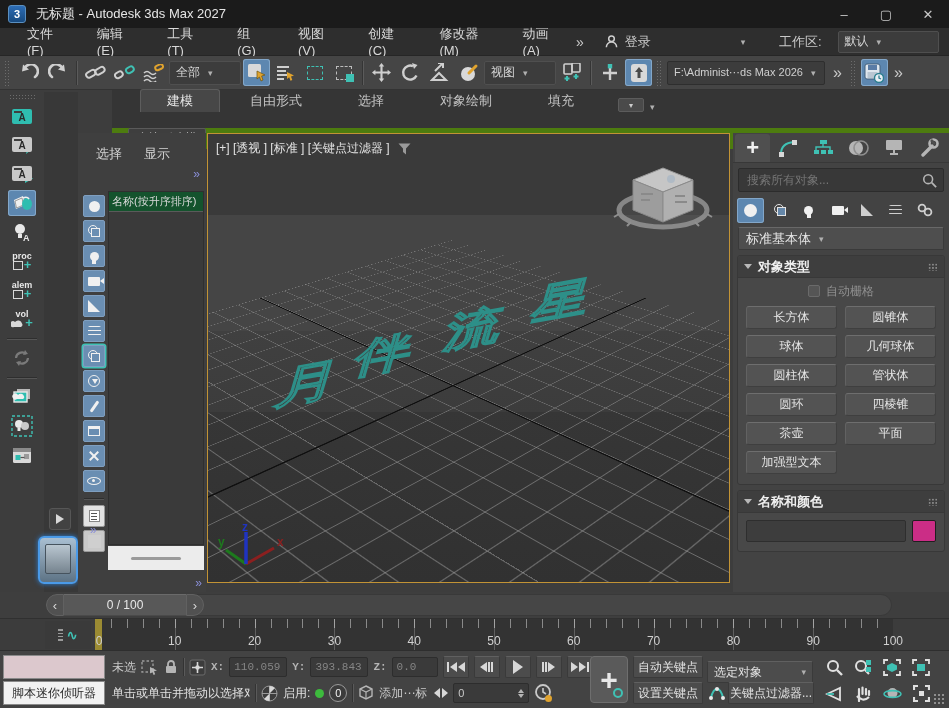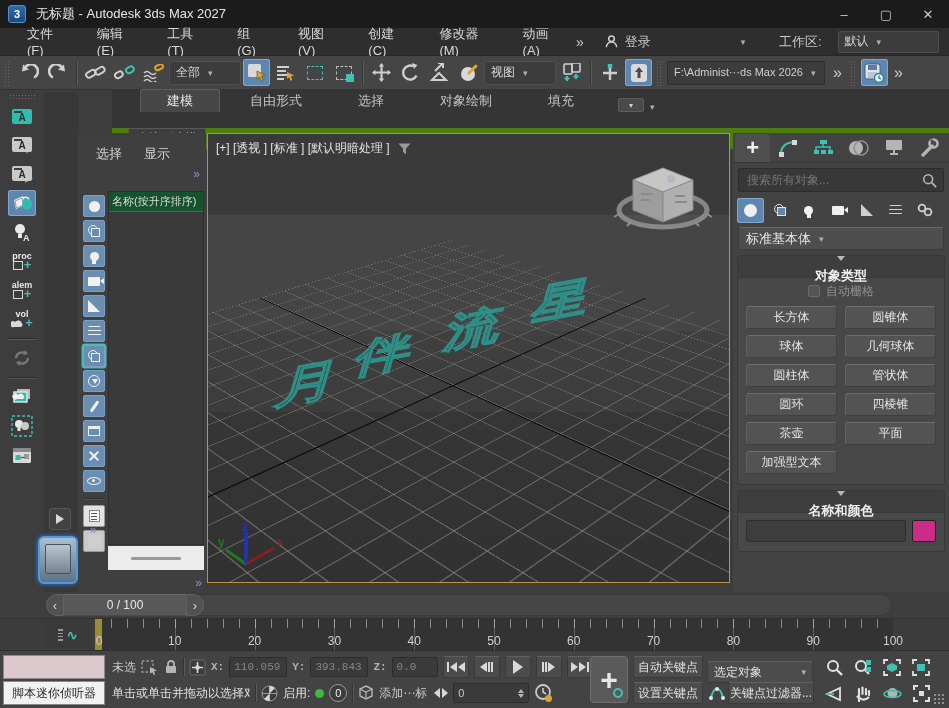--- a/index.html
+++ b/index.html
@@ -108,21 +108,21 @@
   .ctab{flex:1;height:28px;display:flex;align-items:center;justify-content:center;}
   .ctab.active{background:#4f4f4f;border-radius:3px 3px 0 0;}
   .plus-glyph{color:#f0f0f0;font-size:22px;font-weight:bold;line-height:20px;}
   .searchbox{margin:5px 5px 4px 5px;height:24px;background:#383838;border:1px solid #2c2c2c;border-radius:2px;display:flex;align-items:center;padding:0 6px;}
   .searchbox input{flex:1;background:transparent;border:none;outline:none;color:#b5b5b5;font-size:12px;width:100%;}
   .cats{display:flex;align-items:center;height:28px;padding:0 4px;gap:2px;}
   .cat{width:27px;height:25px;border-radius:3px;display:flex;align-items:center;justify-content:center;color:#d0d0d0;}
   .cat.on{background:#5d87b0;box-shadow:inset 0 0 0 1px #83a7c9;}
   .primdd{margin:3px 5px;height:23px;background:#4e4e4e;border:1px solid #3a3a3a;border-top-color:#686868;border-radius:2px;display:flex;align-items:center;padding:0 7px;color:#e6e6e6;font-size:13px;}
   .rollout{margin:5px 4px 0 4px;border:1px solid #383838;border-radius:3px;background:#484848;}
-  .rhead{height:22px;background:#3e3e3e;display:flex;align-items:center;padding:0 6px;gap:6px;border-bottom:1px solid #383838;border-radius:3px 3px 0 0;flex-direction:column;}
+  .rhead{height:22px;background:#3e3e3e;display:flex;align-items:center;padding:0 6px;gap:6px;border-bottom:1px solid #383838;border-radius:3px 3px 0 0;}
   .rhead b{color:#efefef;font-size:13px;}
   .tri-d{width:0;height:0;border-top:5px solid #b8b8b8;border-left:4px solid transparent;border-right:4px solid transparent;}
   .gripdots{margin-left:auto;width:10px;height:8px;background-image:radial-gradient(#8a8a8a 1px,transparent 1px);background-size:3.3px 3.3px;}
   .agrow{display:flex;align-items:center;justify-content:center;gap:6px;height:26px;color:#8f8f8f;font-size:12px;}
   .cb{width:12px;height:12px;background:#555;border:1px solid #6a6a6a;border-radius:2px;}
   .objgrid{display:grid;grid-template-columns:1fr 1fr;gap:6px 8px;padding:2px 8px 10px 8px;}
   .obtn{height:23px;background:#535353;border:1px solid #3f3f3f;border-top-color:#6e6e6e;border-left-color:#626262;border-radius:3px;color:#e4e4e4;font-size:12px;display:flex;align-items:center;justify-content:center;white-space:nowrap;}
   .ncbody{display:flex;align-items:center;gap:6px;padding:7px 8px 9px 8px;}
   .ncfield{flex:1;height:22px;background:#3d3d3d;border:1px solid #2e2e2e;border-radius:2px;}
   .swatch{width:24px;height:22px;border:1px solid #1f1f1f;border-radius:2px;}
@@ -517,21 +517,21 @@
         <i></i>
       </div>
     <div class="pchev" style="position:absolute;right:6px;bottom:2px">»</div>
   </div>
 
   <div id="viewport" class="abs">
     <div class="gridwrap">
       <div class="plane"></div>
     </div>
     <div class="vplabel">
-      <span>[+] [透视 ] [标准 ] [默认明暗处理 ]</span>
+      <span>[+] [透视 ] [标准 ] [关键点过滤器 ]</span>
       <svg width="13" height="12" viewBox="0 0 13 12">
           <path d="M0.5 0.5h12L8 5.5v6L5 9V5.5z" fill="#9a9a9a"></path>
         </svg>
     </div>
     <span class="wchar" style="left:72px;top:212px;font-size:56px">月</span>
     <span class="wchar" style="left:150px;top:186px">伴</span>
     <span class="wchar" style="left:240px;top:160px">流</span>
     <span class="wchar" style="left:328px;top:132px">星</span>
     <svg class="viewcube" width="104" height="84" viewBox="0 0 104 84">
       <ellipse cx="52" cy="54" rx="44" ry="17" fill="rgba(120,120,120,.25)" stroke="#9a9a9a" stroke-width="5" opacity=".8"></ellipse>

